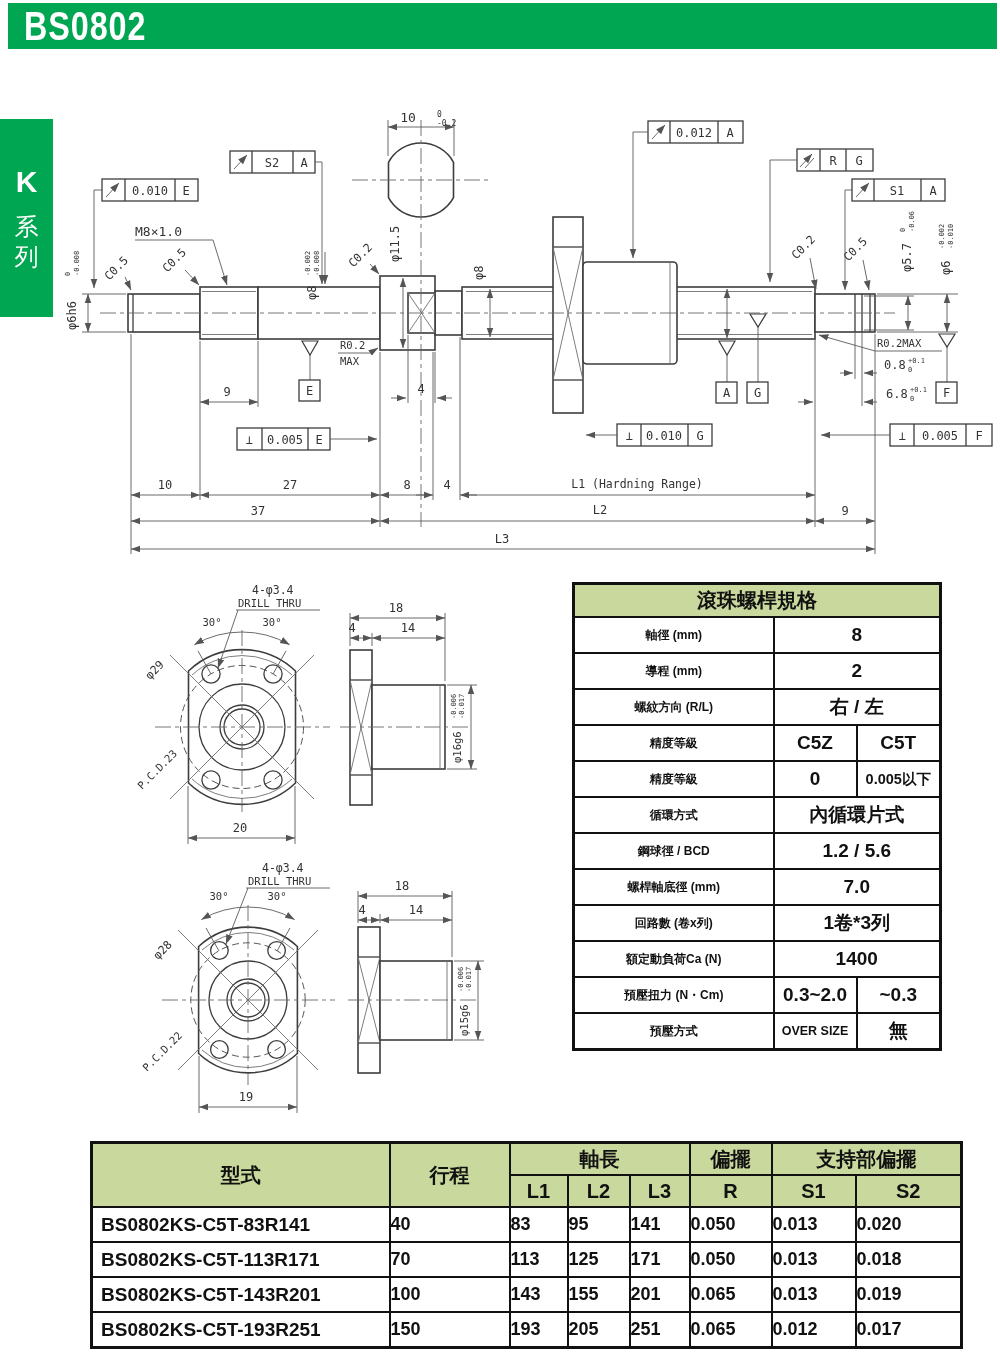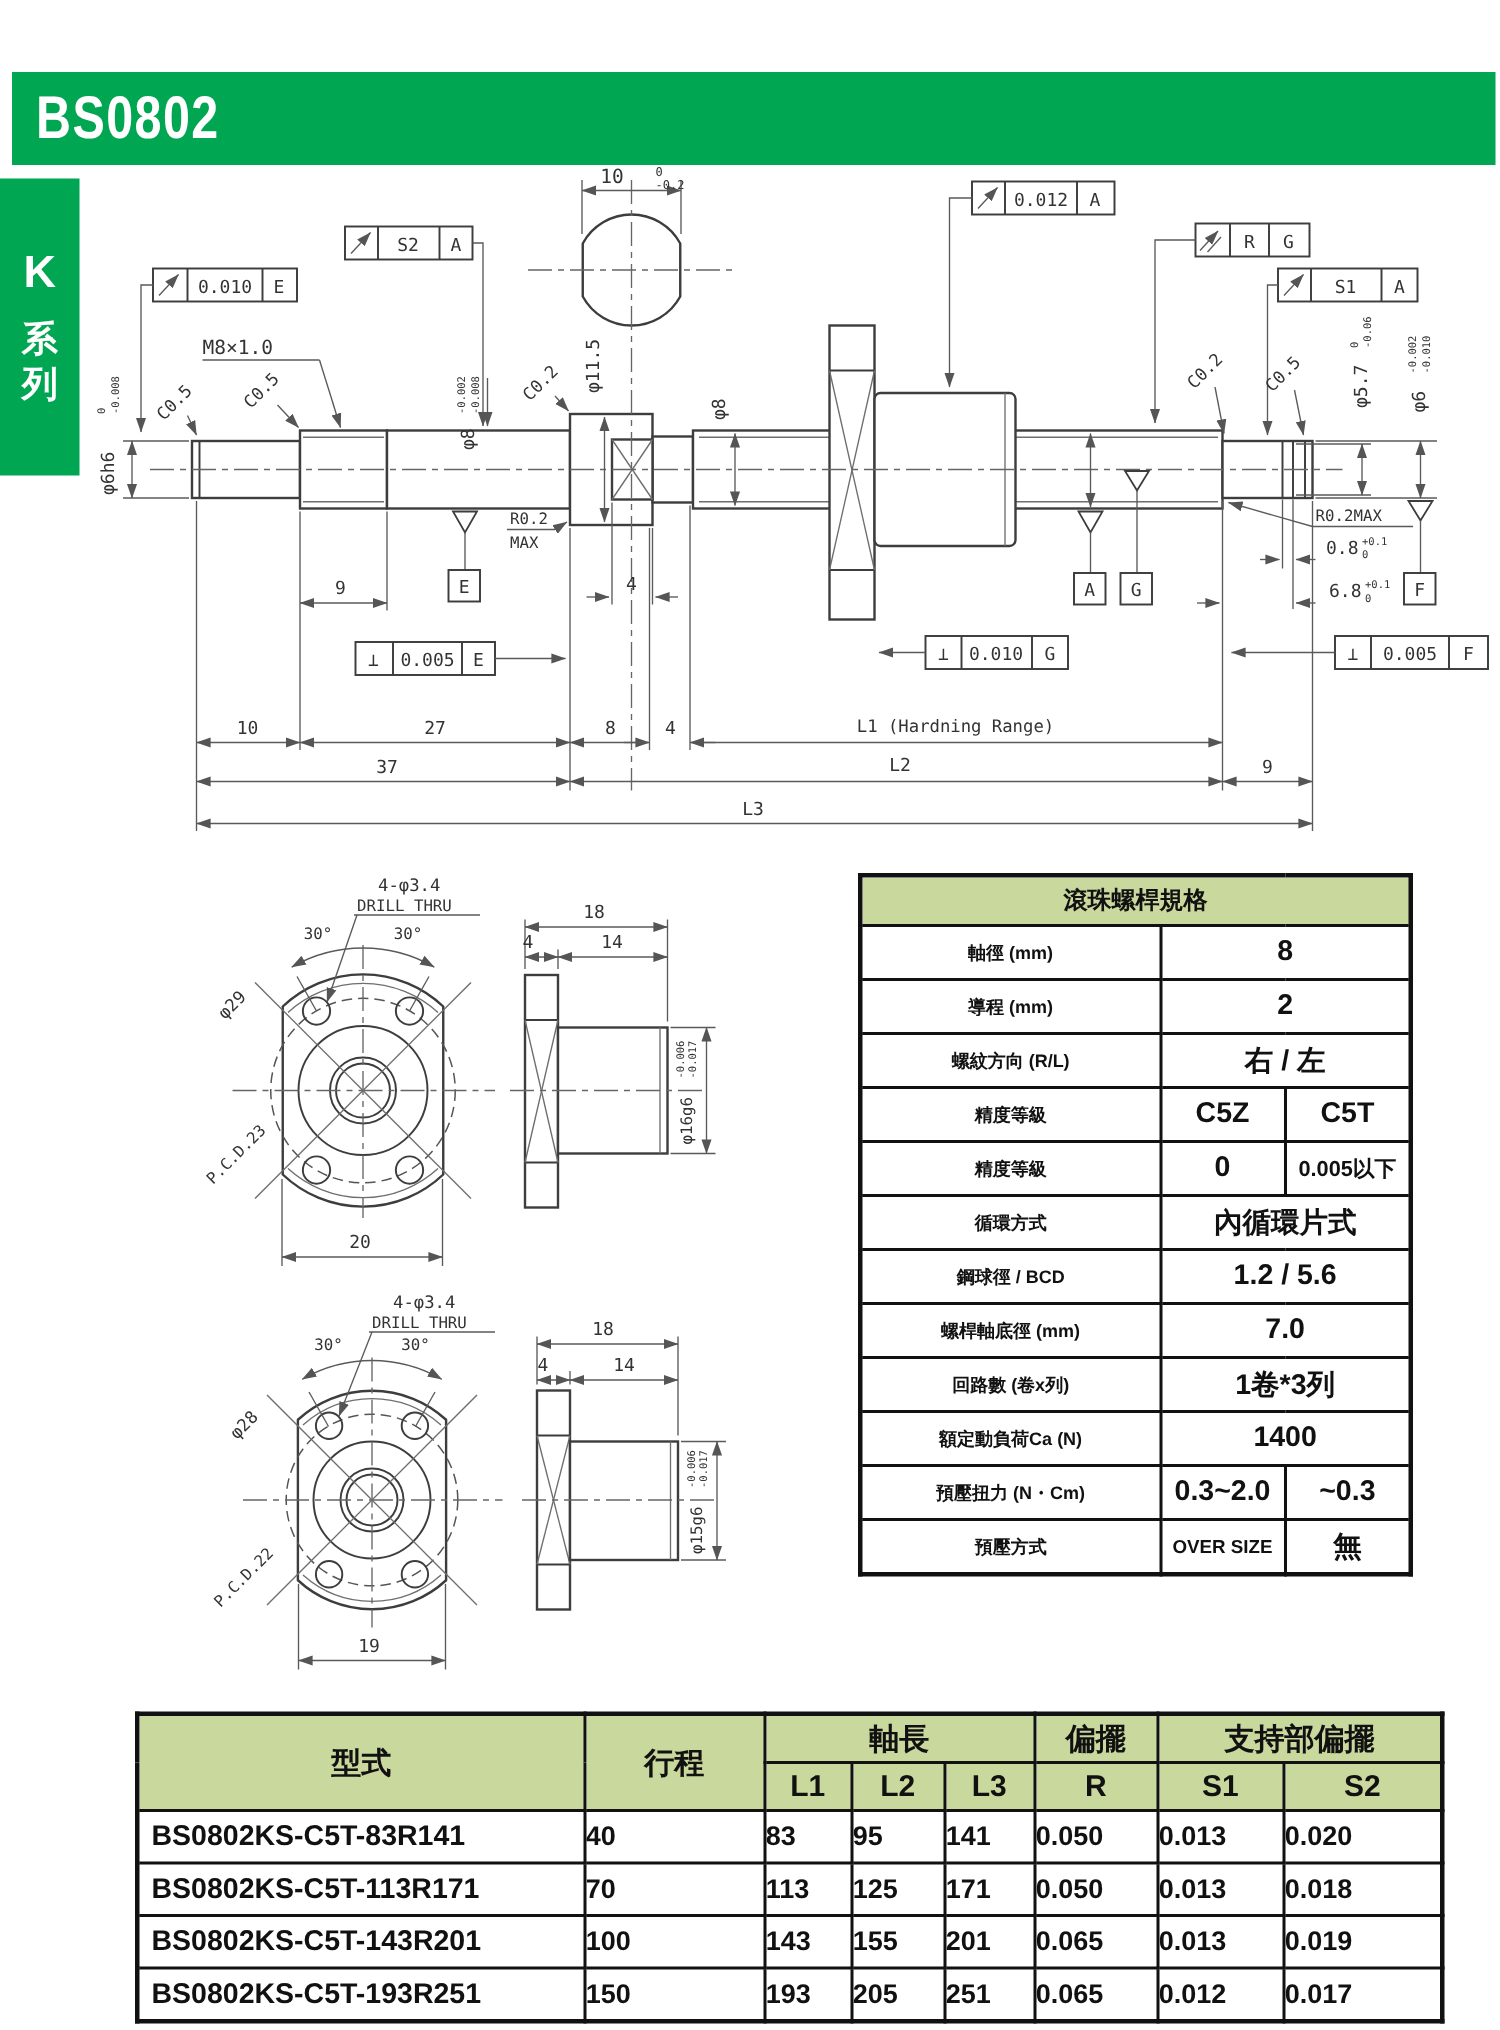--- a/index.html
+++ b/index.html
@@ -1,46 +1,46 @@
 <!DOCTYPE html>
 <html><head>
 <meta charset="utf-8">
 <style>
   html,body{margin:0;padding:0;background:#fff;}
   .page{position:relative;width:1000px;height:1353px;background:#fff;overflow:hidden;
         font-family:"Liberation Sans","DejaVu Sans",sans-serif;color:#111;}
-  .banner{position:absolute;left:8px;top:3px;width:989px;height:62px;background:#00a651;
-          display:flex;align-items:center;margin-top:45px;}
+  .banner{position:absolute;left:8px;top:3px;width:989px;height:46px;background:#00a651;
+          display:flex;align-items:center;}
   .banner .t{color:#fff;font-weight:bold;font-size:34px;margin-left:16px;
              transform:scale(0.95,1.18);transform-origin:left center;letter-spacing:1px;}
   .sidebar{position:absolute;left:0;top:119px;width:53px;height:198px;background:#00a651;
            display:flex;flex-direction:column;align-items:center;justify-content:center;color:#fff;}
   .sidebar .k{font-size:30px;font-weight:bold;line-height:1.1;}
-  .sidebar .w{font-size:24px;font-weight:bold;width:26px;line-height:1.25;text-align:center;
+  .sidebar .w{font-size:24px;font-weight:normal;width:26px;line-height:1.25;text-align:center;
               word-break:break-all;margin-top:14px;}
   svg.drawing{position:absolute;left:0;top:0;}
   
   .ol{fill:#fff;stroke:#3d3d3d;stroke-width:1.6;}
   .ln{fill:none;stroke:#3d3d3d;stroke-width:1.3;}
   .thin{fill:none;stroke:#6e6e6e;stroke-width:0.9;}
   .dim{fill:none;stroke:#5a5a5a;stroke-width:0.9;}
   .cl{fill:none;stroke:#666;stroke-width:0.9;stroke-dasharray:16 4 4 4;}
   .dash{fill:none;stroke:#555;stroke-width:1;stroke-dasharray:7 4;}
   .tri{fill:#fff;stroke:#3d3d3d;stroke-width:1.2;}
   text{font-family:"DejaVu Sans Mono","Liberation Mono",monospace;fill:#333;}
   .t{text-anchor:middle;font-size:13px;}
   .ts{text-anchor:start;font-size:13px;}
   .f12{font-size:12px;} .f11{font-size:11.5px;} .f10{font-size:10.5px;}
   .f8{font-size:8px;} .f7{font-size:7px;}
   
   table{border-collapse:collapse;table-layout:fixed;}
   .spec{position:absolute;left:572px;top:582px;width:370px;border:3px solid #111;}
   .spec td{border:2px solid #111;height:34px;text-align:center;font-weight:bold;
            font-size:19px;padding:0;overflow:hidden;}
-  .spec td.title{background:#c9d89c;font-size:16px;height:31px;}
+  .spec td.title{background:#c9d89c;font-size:20px;height:31px;}
   .spec td.lbl{font-size:12px;}
   .sm{font-size:14.5px !important;}
   .xs{font-size:12.5px !important;margin-left:48px;}
   .mtab{position:absolute;left:90px;top:1141px;width:872px;border:3px solid #111;}
   .mtab th,.mtab td{border:2px solid #111;padding:0;font-weight:bold;overflow:hidden;}
   .mtab th{background:#c9d89c;font-size:20px;height:30px;}
   .mtab td{background:#fff;font-size:18px;height:33px;text-align:left;}
   .mtab td.model{text-align:left;padding-left:8px;font-size:19px;}
 </style>
 </head>

